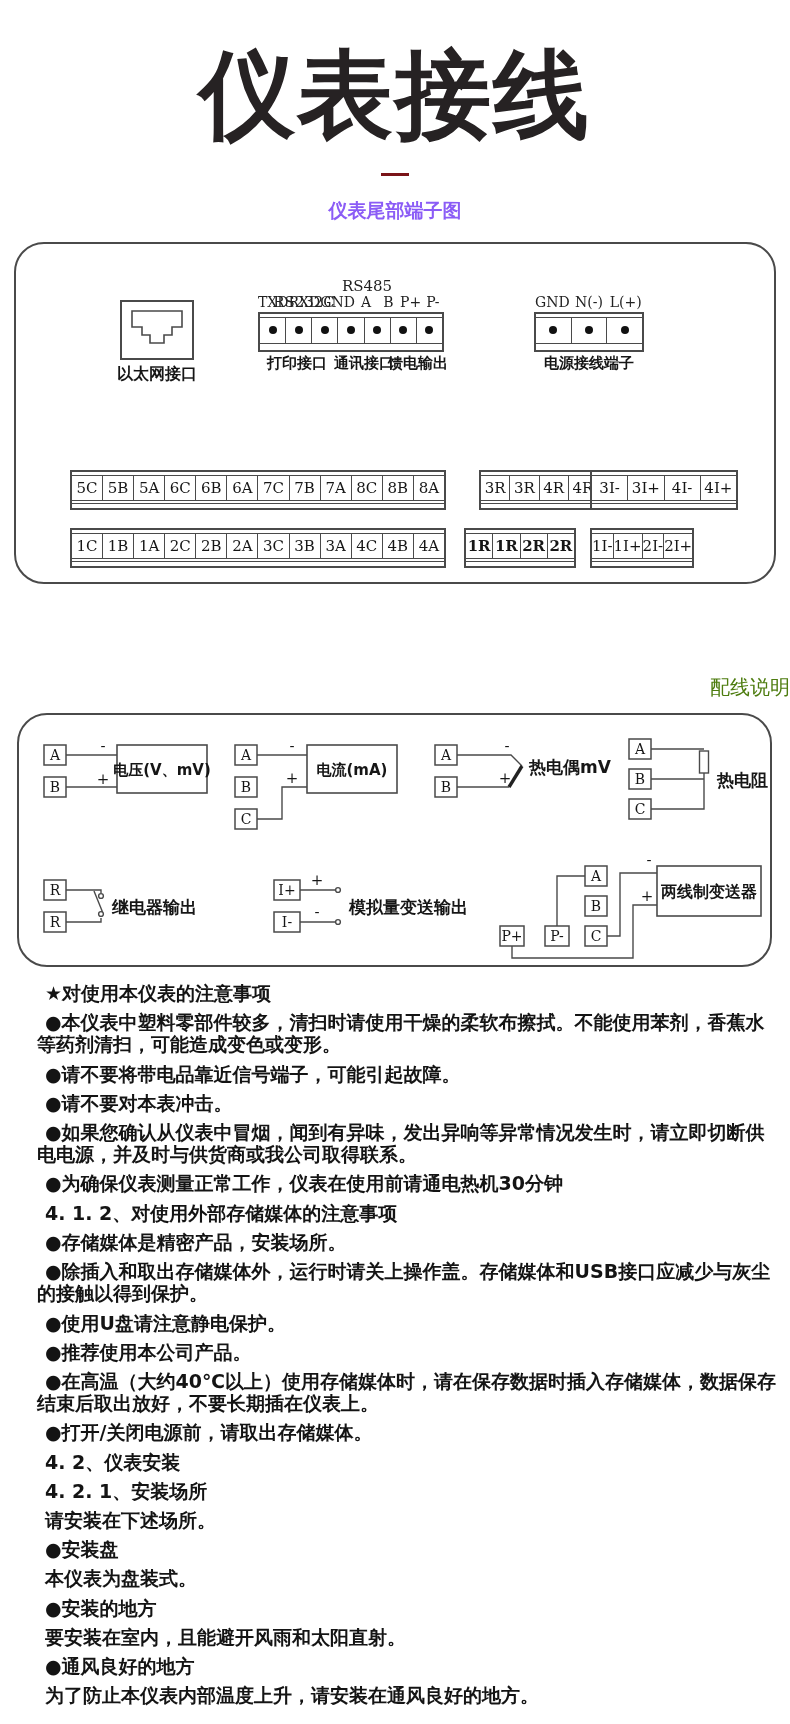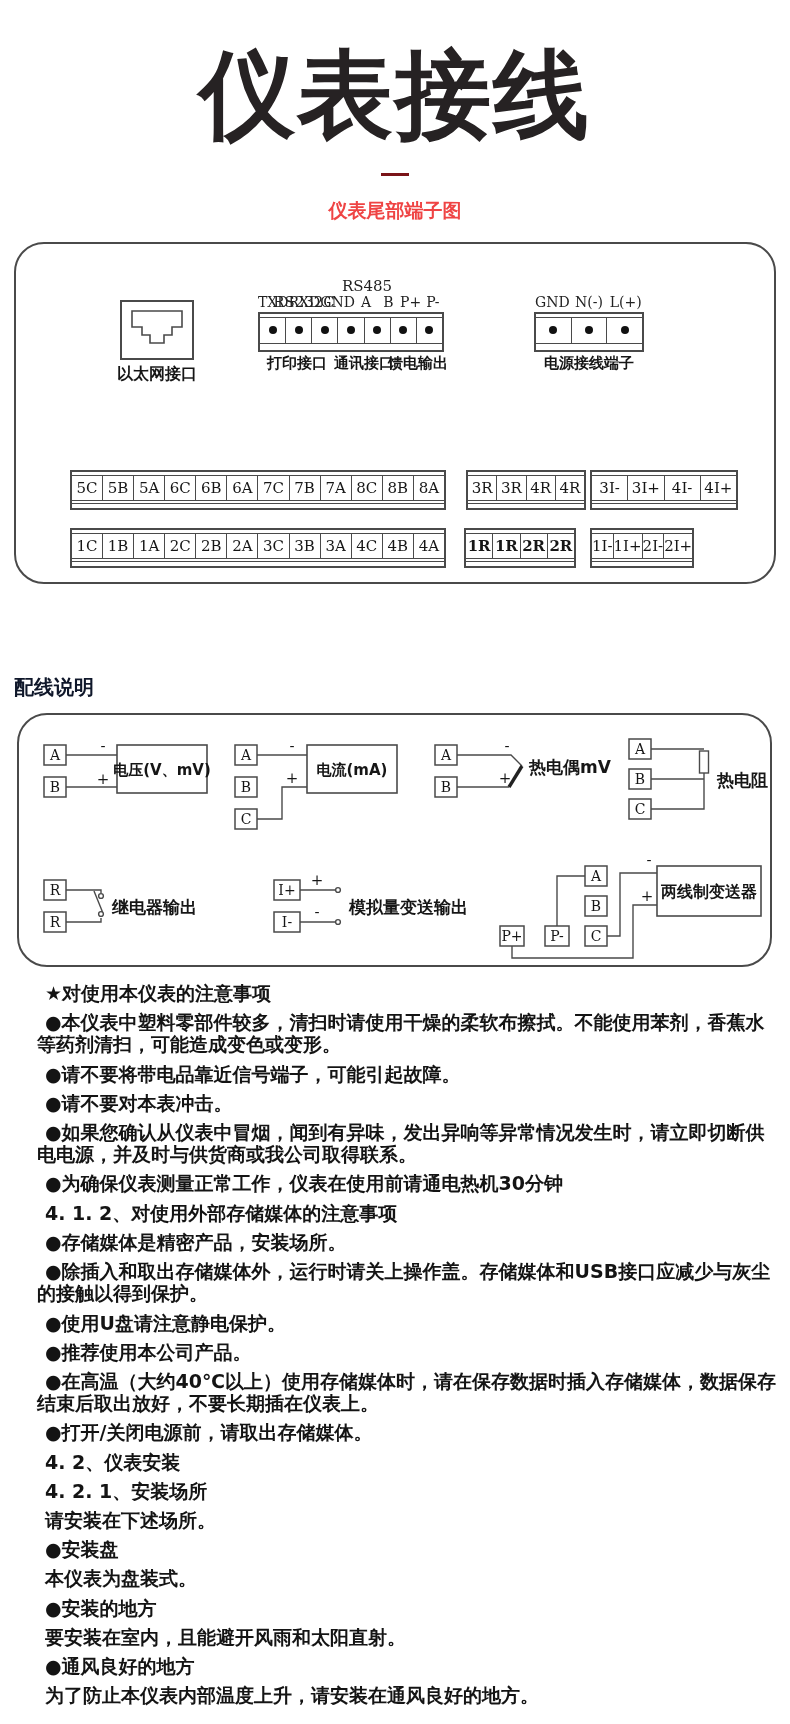--- a/index.html
+++ b/index.html
@@ -11,21 +11,21 @@
   }
   .page { position:relative; width:790px; height:1724px; }
 
   
   .main-title {
     margin-top:34px; text-align:center;
     font-size:96px; line-height:1.28; font-weight:900; color:#262223;
     letter-spacing:2px;
   }
   .title-divider { width:28px; height:3px; margin:16px auto 0; background:#7a1418; }
-  .subtitle { margin-top:22px; text-align:center; font-size:19px; font-weight:700; color:#ef4444; }
+  .subtitle { margin-top:22px; text-align:center; font-size:19px; font-weight:700; color:#8b5cf6; }
 
   
   .terminal-panel {
     position:relative; margin:18px 14px 0;
     width:762px; height:342px;
     border:2px solid #4a4a4a; border-radius:30px; background:#fff;
   }
   .abs { position:absolute; }
 
   .eth-jack { left:104px; top:56px; width:74px; height:60px; border:2px solid #4a4a4a; background:#fff; }
@@ -49,21 +49,21 @@
   .s-cells span {
     flex:1; border-right:1px solid #4a4a4a;
     display:flex; align-items:center; justify-content:center;
     font-family:"DejaVu Serif","Liberation Serif",serif; font-size:15px; color:#161616;
   }
   .s-cells span:last-child { border-right:none; }
   .s-foot1 { height:3px; border-top:1px solid #4a4a4a; }
   .s-foot2 { height:5px; border-top:1px solid #4a4a4a; }
 
   
-  .wiring-heading { margin:90px 0 0 14px; font-size:20px; font-weight:700; color:#0f172a; }
+  .wiring-heading { margin:90px 0 0 14px; font-size:20px; font-weight:400; color:#4d7c0f;text-align:right; }
   .wiring-panel {
     position:relative; margin:12px 14px 0 17px;
     width:755px; height:254px;
     border:2px solid #4a4a4a; border-radius:30px; background:#fff;
   }
   .wiring-panel svg { display:block; }
   .sv-term { fill:#fff; stroke:#4a4a4a; stroke-width:1.5; }
   .sv-wire { fill:none; stroke:#4a4a4a; stroke-width:1.4; }
   .sv-wire-bold { fill:none; stroke:#222; stroke-width:3.4; }
   .sv-letter { font-family:"DejaVu Serif","Liberation Serif",serif; font-size:14px; fill:#161616; text-anchor:middle; }
@@ -177,21 +177,21 @@
         <span>7C</span>
         <span>7B</span>
         <span>7A</span>
         <span>8C</span>
         <span>8B</span>
         <span>8A</span>
       </div>
       <div class="s-foot1"></div>
       <div class="s-foot2"></div>
     </div>
-    <div class="strip" style="left:450px; top:226px; width:120px;">
+    <div class="strip" style="left:463px; top:226px; width:120px;">
       <div class="s-top"></div>
       <div class="s-cells">
         <span>3R</span>
         <span>3R</span>
         <span>4R</span>
         <span>4R</span>
       </div>
       <div class="s-foot1"></div>
       <div class="s-foot2"></div>
     </div>

